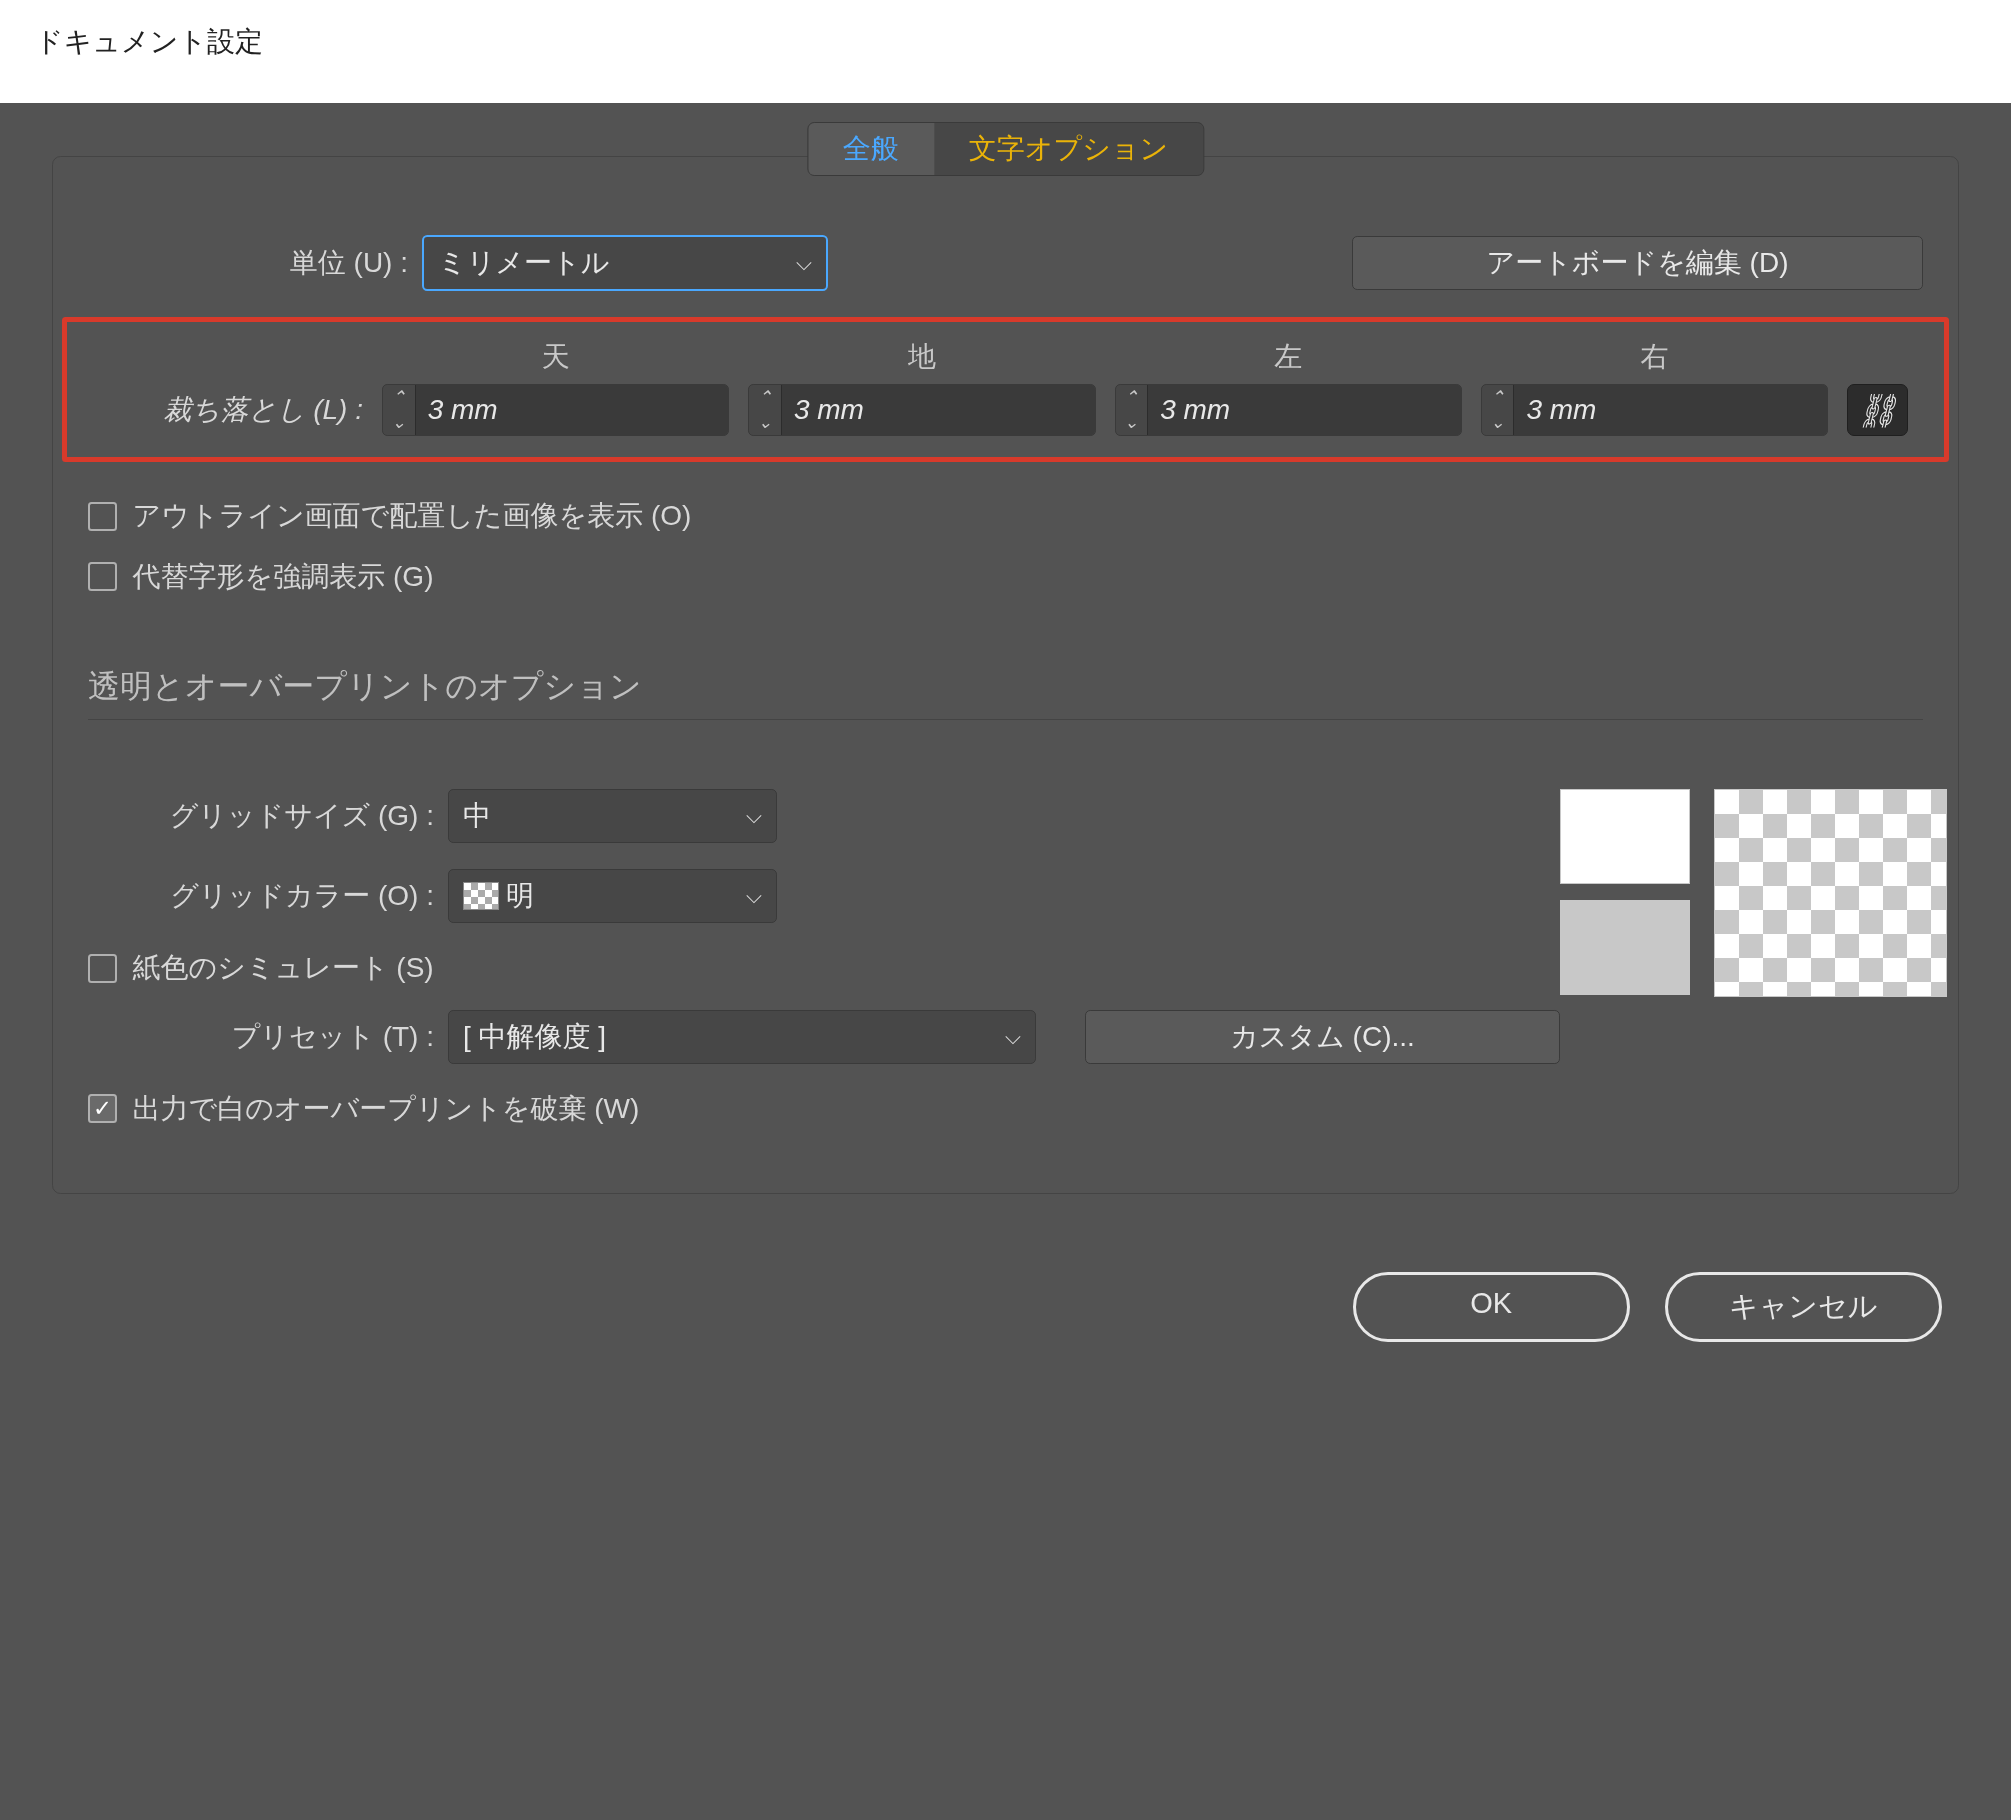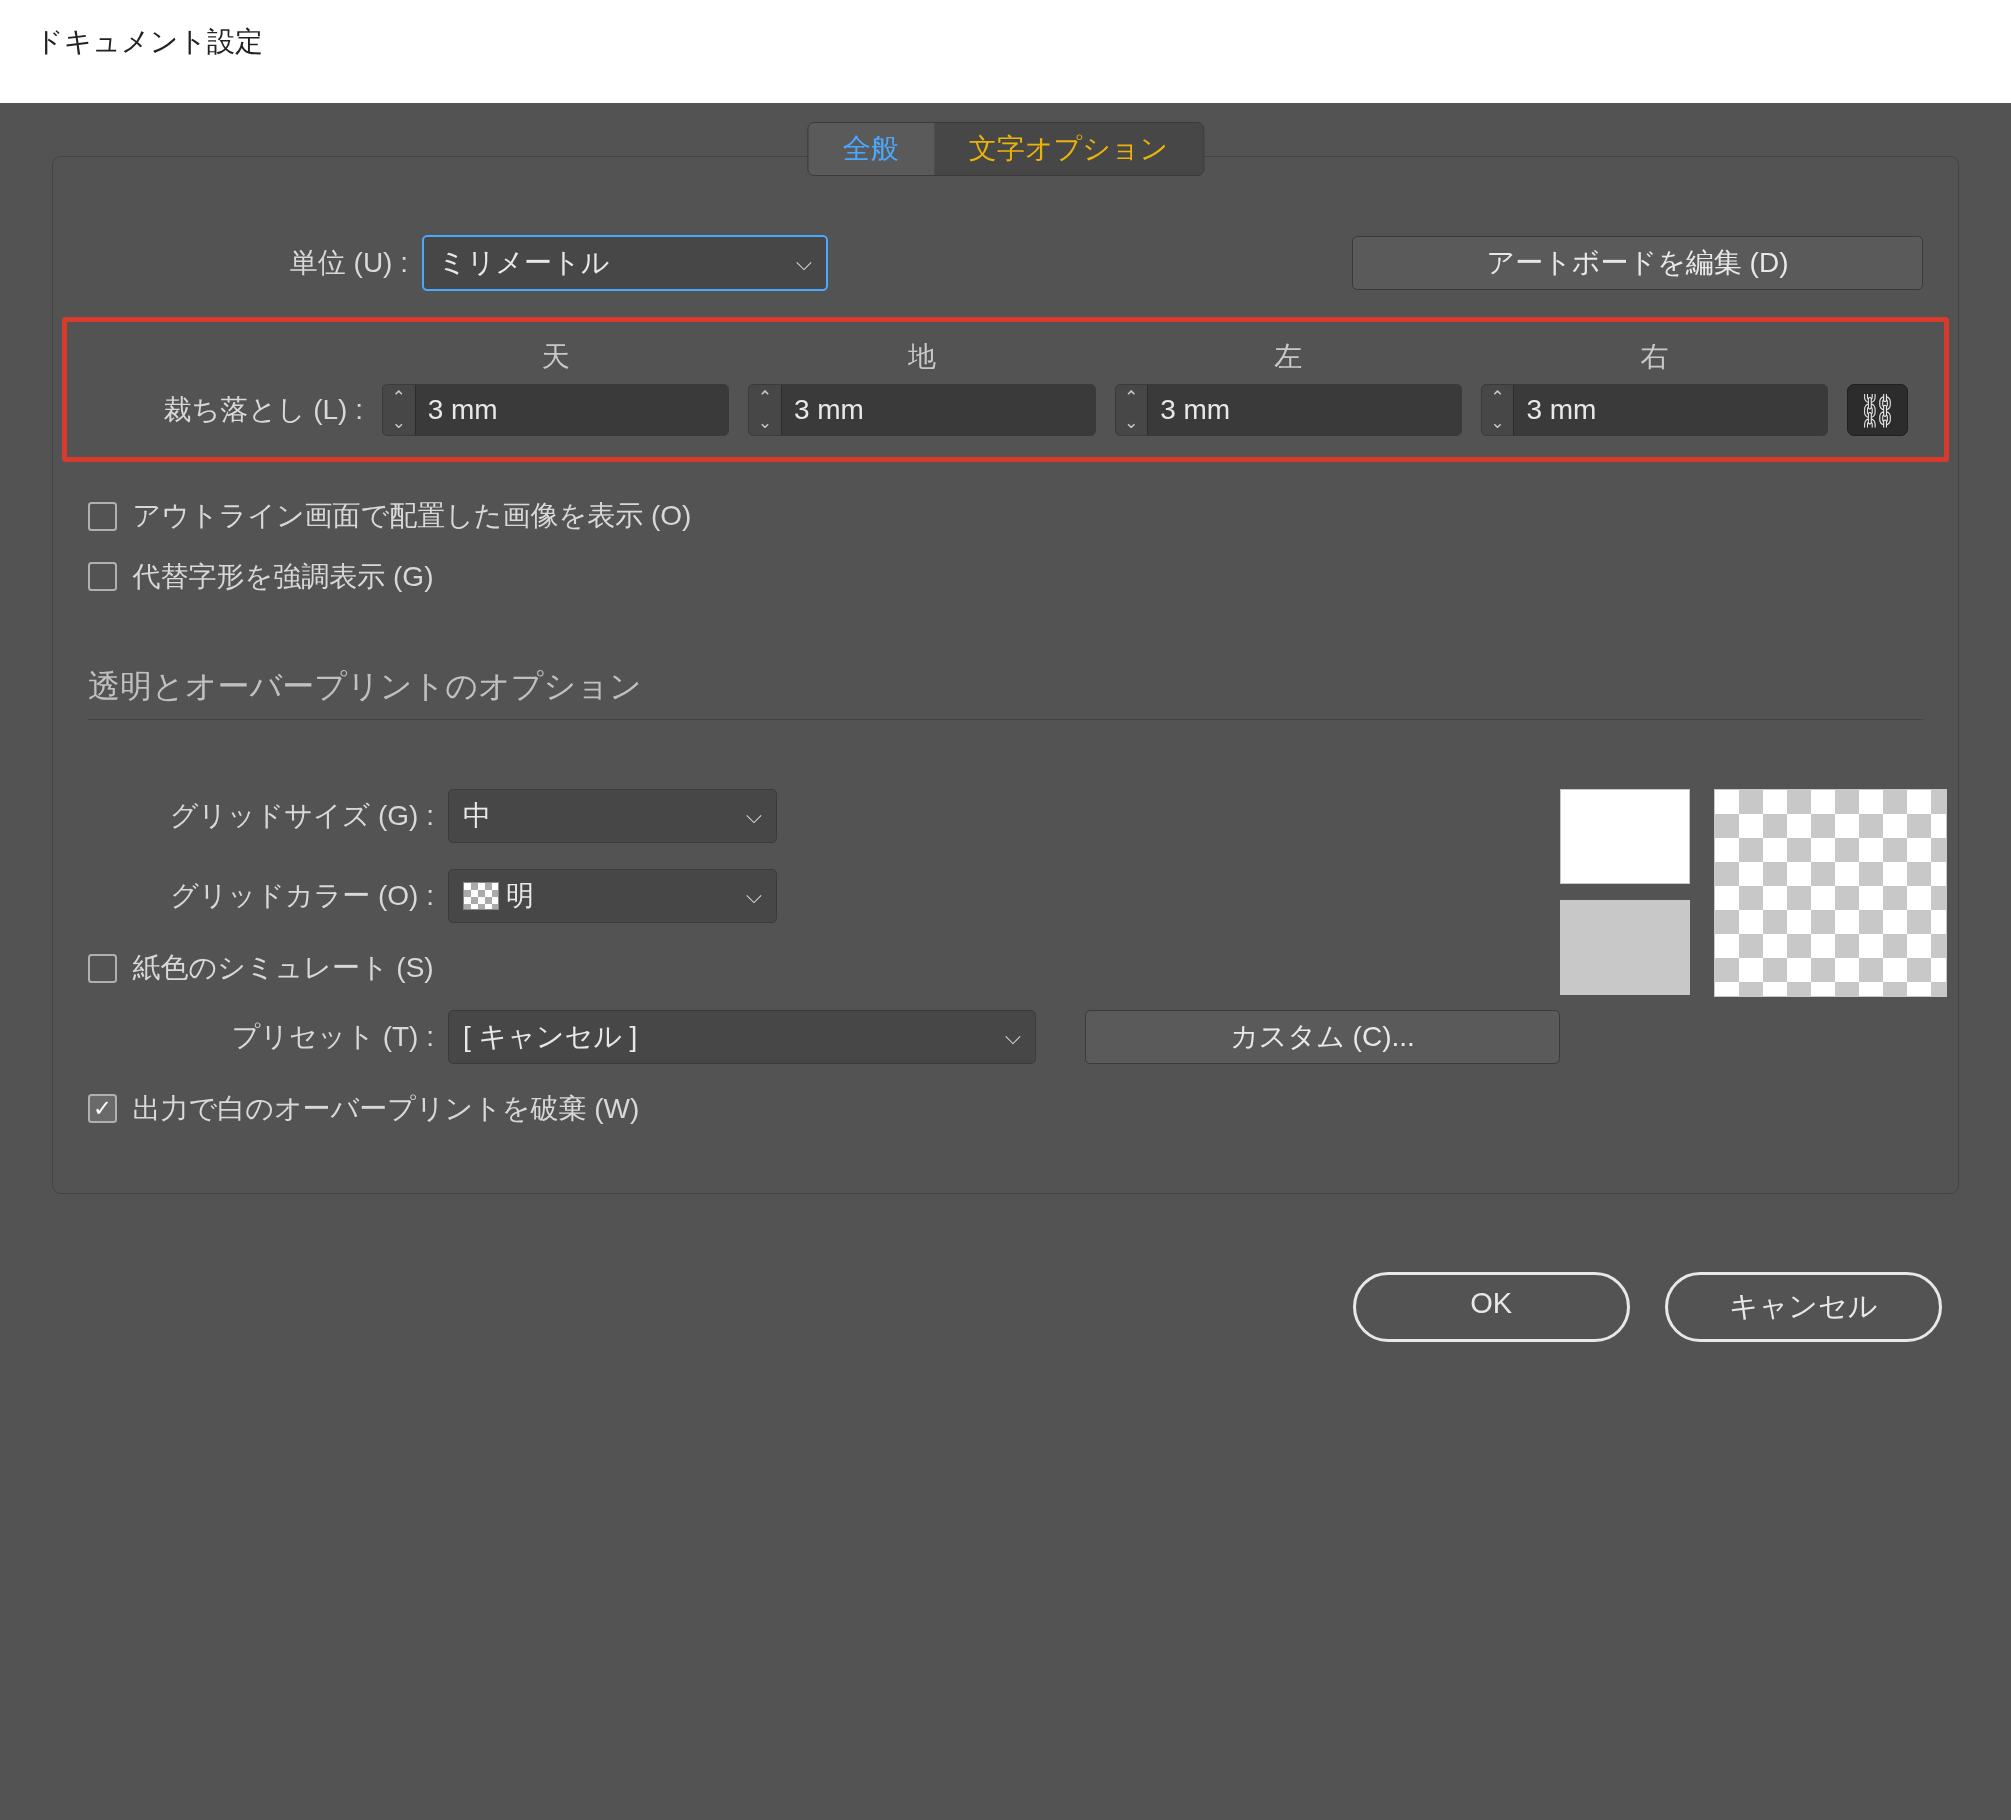--- a/index.html
+++ b/index.html
@@ -102,20 +102,21 @@
     color: #c8c8c8;
     margin-bottom: 8.6px;
   }
   .bleed-headers > div { text-align: center; }
   .bleed-headers > div:first-child { text-align: right; }
   .bleed-row {
     display: grid;
     grid-template-columns: 277px 1fr 1fr 1fr 1fr 78px;
     gap: 19px;
     align-items: center;
+    font-style: italic;
   }
   .bleed-label {
     text-align: right;
     color: #d8d8d8;
     font-size: 28px;
   }
   .num-input {
     display: flex;
     align-items: stretch;
     background: #474747;
@@ -362,21 +363,21 @@
             <span class="chevron">⌵</span>
           </div>
         </div>
         <div class="checkbox-row" style="margin-top:7px;">
           <div class="cb"></div>
           <span>紙色のシミュレート (S)</span>
         </div>
         <div class="row" style="margin-top:17.3px;">
           <div style="width:346px;" class="label-right">プリセット (T) :</div>
           <div class="select" style="width:588px;">
-            <span>[ キャンセル ]</span>
+            <span>[ 中解像度 ]</span>
             <span class="chevron">⌵</span>
           </div>
           <div class="btn" style="width:475px; margin-left:35px;">カスタム (C)...</div>
         </div>
         <div class="checkbox-row" style="margin-top:26px;">
           <div class="cb checked">✓</div>
           <span>出力で白のオーバープリントを破棄 (W)</span>
         </div>
       </div>
       <div class="grid-right">

